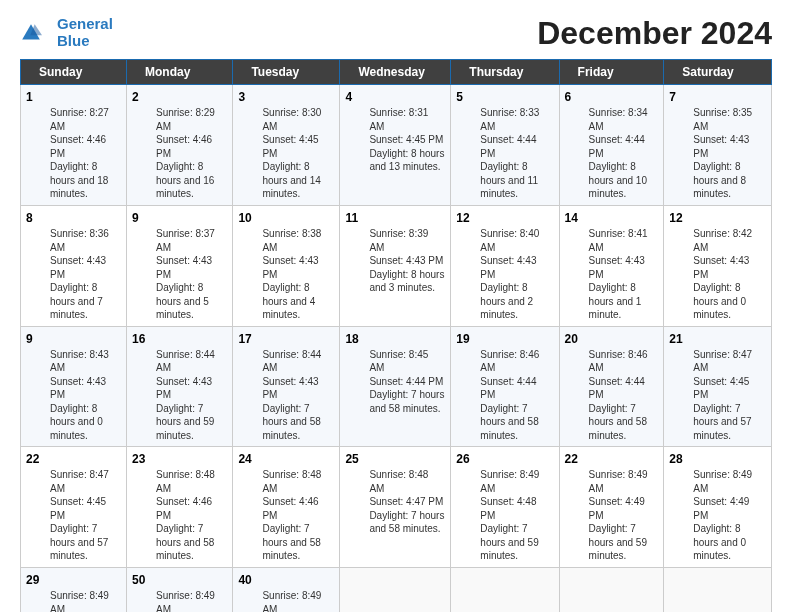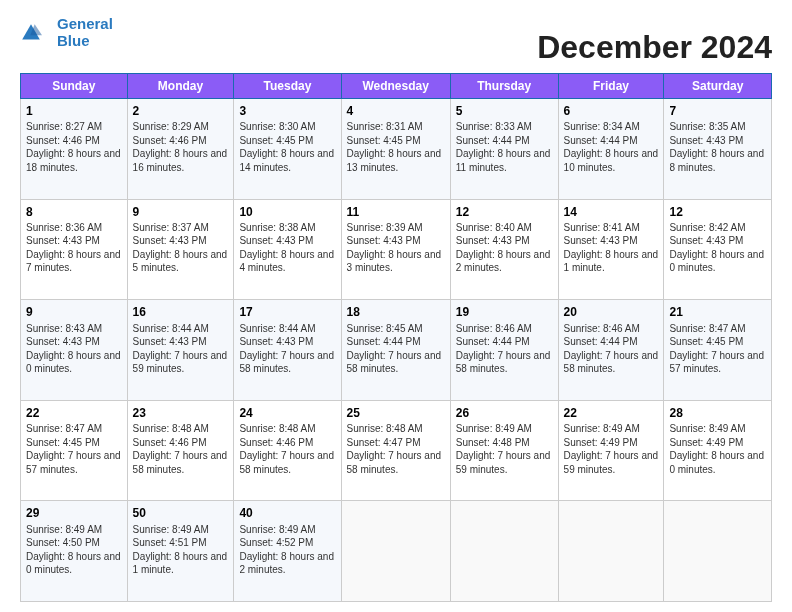--- a/index.html
+++ b/index.html
@@ -36,46 +36,45 @@
     }
     .logo-text span {
       color: #2a7abf;
     }
     .logo-icon {
       width: 22px;
       height: 22px;
     }
     .title-area {
       text-align: right;
-      margin-top: 14px;
     }
     .month-title {
       font-size: 32px;
       font-weight: bold;
       color: #222;
       line-height: 1.1;
     }
     .location {
       font-size: 14px;
       color: #555;
       margin-top: 2px;
     }
     .calendar {
       flex: 1;
       border-collapse: collapse;
       width: 100%;
       font-size: 10.5px;
     }
     .calendar thead th {
-      background-color: #8b5cf6;
+      background-color: #404040;
       color: #fff;
       font-weight: bold;
       font-size: 12px;
-      padding: 5px 6px;
-      text-align: center;
+      padding: 5px 18px;
+      text-align: left;
       border: 1px solid #1a6aaf;
     }
     .calendar tbody td {
       vertical-align: top;
       border: 1px solid #ccc;
       padding: 4px 5px;
       width: 113px;
       line-height: 1.35;
       background: #fff;
     }
@@ -87,20 +86,21 @@
     }
     .day-num {
       font-weight: bold;
       font-size: 12px;
       display: block;
       margin-bottom: 1px;
     }
     .day-info {
       color: #333;
       font-size: 10px;
+      margin-left: 24px;
     }
     .empty-cell {
       background: #f9f9f9 !important;
     }
   </style>
 </head>
 <body>
 
 <div class="page">
   <div class="header">

